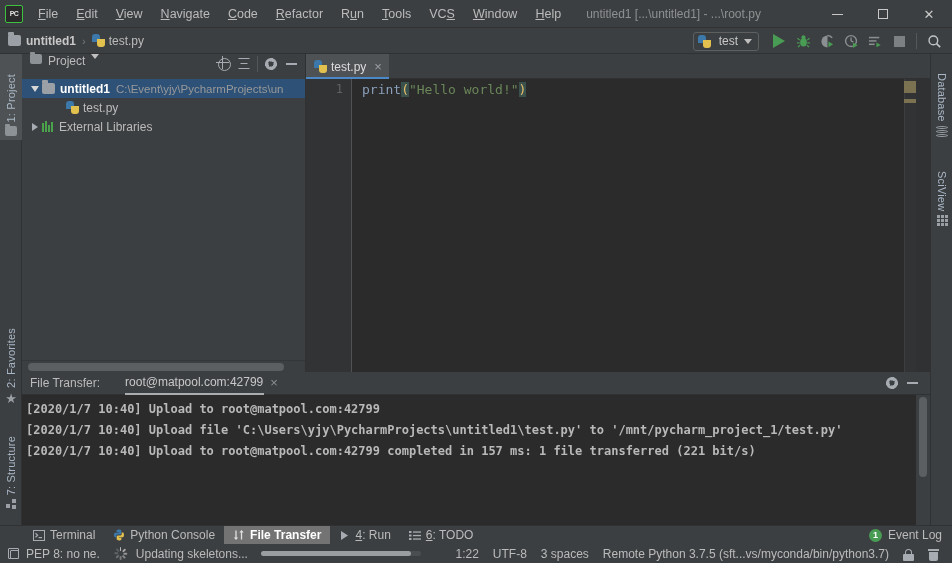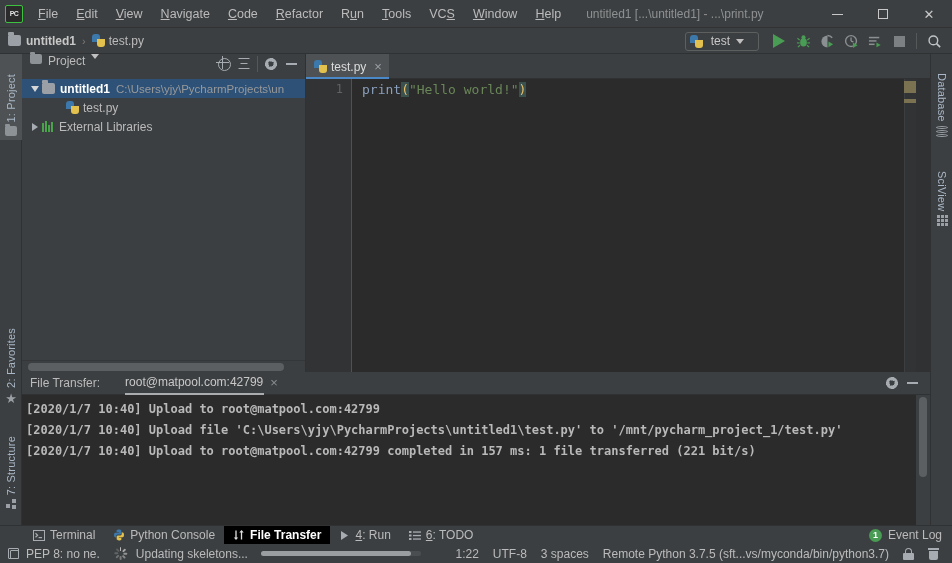--- a/index.html
+++ b/index.html
@@ -83,21 +83,21 @@
     background:#e3c14e; border-radius: 0 0 3px 3px;
   }
 
   .runbar {
     position: absolute; right: 0; top: 0; height: 26px;
     display: flex; align-items: center; padding-right: 6px;
   }
   .runcfg {
     display: flex; align-items: center; height: 19px;
     border: 1px solid #5e6060; border-radius: 3px;
-    padding: 0 14px 0 4px; margin-right: 8px; background: #3c3f41;
+    padding: 0 6px 0 4px; margin-right: 8px; background: #3c3f41;
   }
   .runcfg .lbl { font-size: 12px; color: #c8c8c8; margin: 0 6px 0 4px; }
   .caret-d {
     width: 0; height: 0; border-left: 4px solid transparent;
     border-right: 4px solid transparent; border-top: 5px solid #c0c0c0;
   }
   .tb-btn {
     width: 22px; height: 22px; display: flex;
     align-items: center; justify-content: center; margin: 0 1px;
   }
@@ -296,21 +296,21 @@
   
   .bbar {
     position: absolute; left: 0; top: 525px; width: 952px; height: 19px;
     background: #3c3f41; display: flex; align-items: center;
     border-top: 1px solid #2f3133;
   }
   .bbtn {
     display: flex; align-items: center; height: 19px; padding: 0 9px;
     font-size: 12px; color: #bbbbbb; white-space: nowrap;
   }
-  .bbtn.active { background: #000000; color: #ffffff; font-weight: bold; }
+  .bbtn.active { background: #737373; color: #ffffff; font-weight: bold; }
   .bbtn .bic { margin-right: 5px; display: flex; align-items: center; }
   .bbtn u { text-decoration: underline; }
   .evlog { margin-left: auto; display: flex; align-items: center; padding-right: 10px; }
   .ev-badge {
     width: 13px; height: 13px; border-radius: 50%; background: #499c54;
     color: #ffffff; font-size: 9px; display: flex; align-items: center;
     justify-content: center; margin-right: 6px; font-weight: bold;
   }
 
   
@@ -325,21 +325,21 @@
   .spinner { width: 13px; height: 13px; position: relative; }
   .spinner i {
     position: absolute; left: 5.8px; top: 0; width: 1.6px; height: 4px;
     background: #b8b8b8; border-radius: 1px; transform-origin: 0.8px 6.5px;
   }
   .prog-track {
     width: 160px; height: 5px; background: #4b4e50; border-radius: 3px; position: relative;
     margin: 0 6px;
   }
   .prog-fill { position:absolute; left:0; top:0; height:5px; width:150px; background:#9a9ea0; border-radius:3px; }
-  .sb-right { margin-left: auto; display: flex; align-items: center; padding-right: 6px; }
+  .sb-right { margin-left: auto; display: flex; align-items: flex-end; padding-right: 6px; }
   .ic-lock { width: 11px; height: 12px; position: relative; }
   .ic-lock .bd { position:absolute; bottom:0; left:0; width:11px; height:7px; background:#a6acb1; border-radius:1px; }
   .ic-lock .sh { position:absolute; top:0; left:2px; width:7px; height:6px; border:1.6px solid #a6acb1; border-bottom:none; border-radius:4px 4px 0 0; }
   .ic-trash { width: 11px; height: 12px; position: relative; }
   .ic-trash .lid { position:absolute; top:0; left:0; width:11px; height:2px; background:#a6acb1; }
   .ic-trash .bin { position:absolute; top:3px; left:1px; width:9px; height:9px; background:#a6acb1; border-radius:0 0 2px 2px; }
 </style>
 </head>
 <body>
 
@@ -353,21 +353,21 @@
       <div class="menu-item"><u>V</u>iew</div>
       <div class="menu-item"><u>N</u>avigate</div>
       <div class="menu-item"><u>C</u>ode</div>
       <div class="menu-item"><u>R</u>efactor</div>
       <div class="menu-item">R<u>u</u>n</div>
       <div class="menu-item"><u>T</u>ools</div>
       <div class="menu-item">VC<u>S</u></div>
       <div class="menu-item"><u>W</u>indow</div>
       <div class="menu-item"><u>H</u>elp</div>
     </div>
-    <div class="win-title">untitled1 [...\untitled1] - ...\print.py</div>
+    <div class="win-title">untitled1 [...\untitled1] - ...\root.py</div>
     <div class="win-ctrls">
       <div class="win-btn">
           <span class="glyph-min"></span>
         </div>
       <div class="win-btn">
           <span class="glyph-max"></span>
         </div>
       <div class="win-btn close">
           <span>✕</span>
         </div>
@@ -518,21 +518,21 @@
       </div>
     </div>
 
     <div class="tree">
       <div class="trow sel" style="padding-left:6px;">
         <span class="tarrow">
             <i class="t-d"></i>
           </span>
         <span class="ico-folder"></span>
         <span class="tname">untitled1</span>
-        <span class="tpath">C:\Users\yjy\PycharmProjects\un</span>
+        <span class="tpath">C:\Event\yjy\PycharmProjects\un</span>
       </div>
       <div class="trow" style="padding-left:44px;">
         <span class="ico-py"></span>
         <span>test.py</span>
       </div>
       <div class="trow" style="padding-left:6px;">
         <span class="tarrow">
             <i class="t-r"></i>
           </span>
         <span class="ic-libs">

